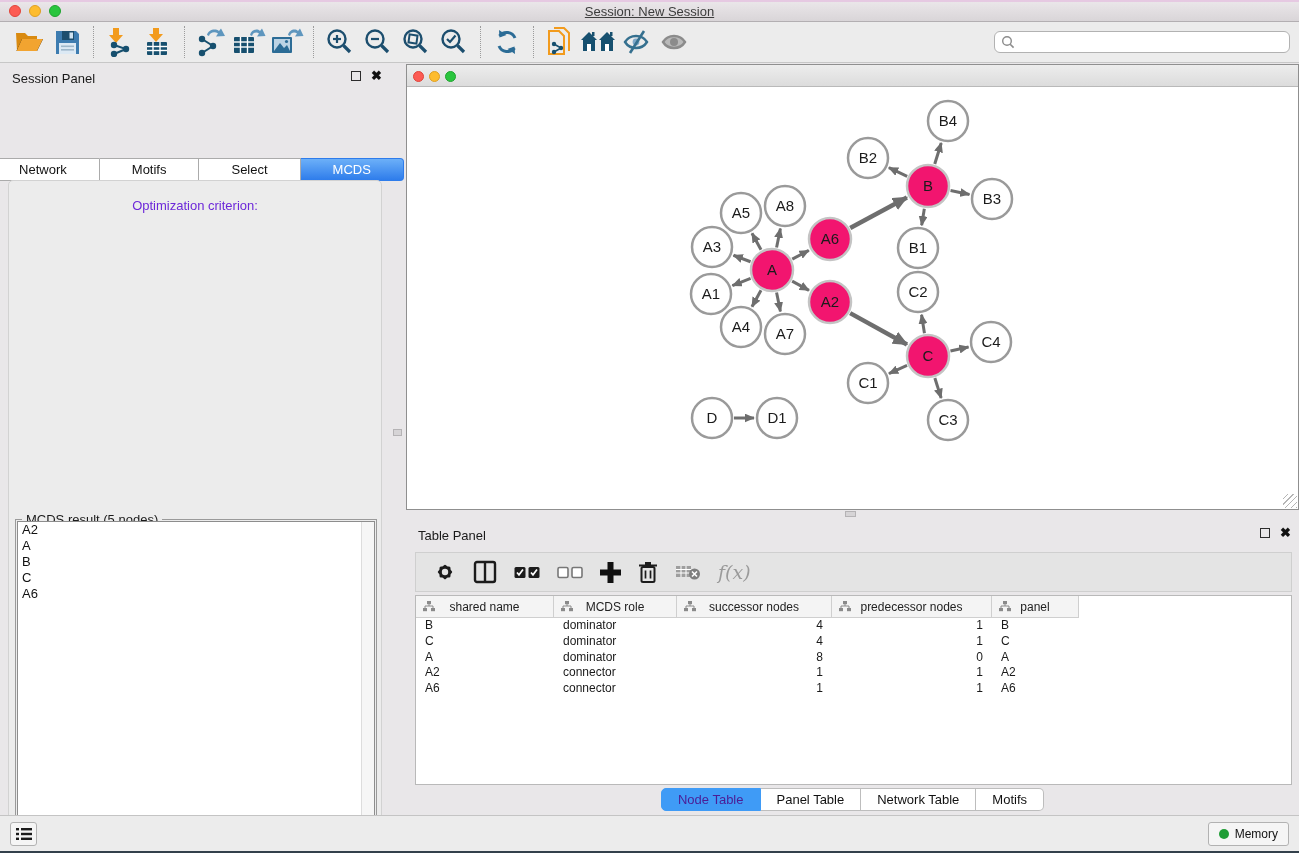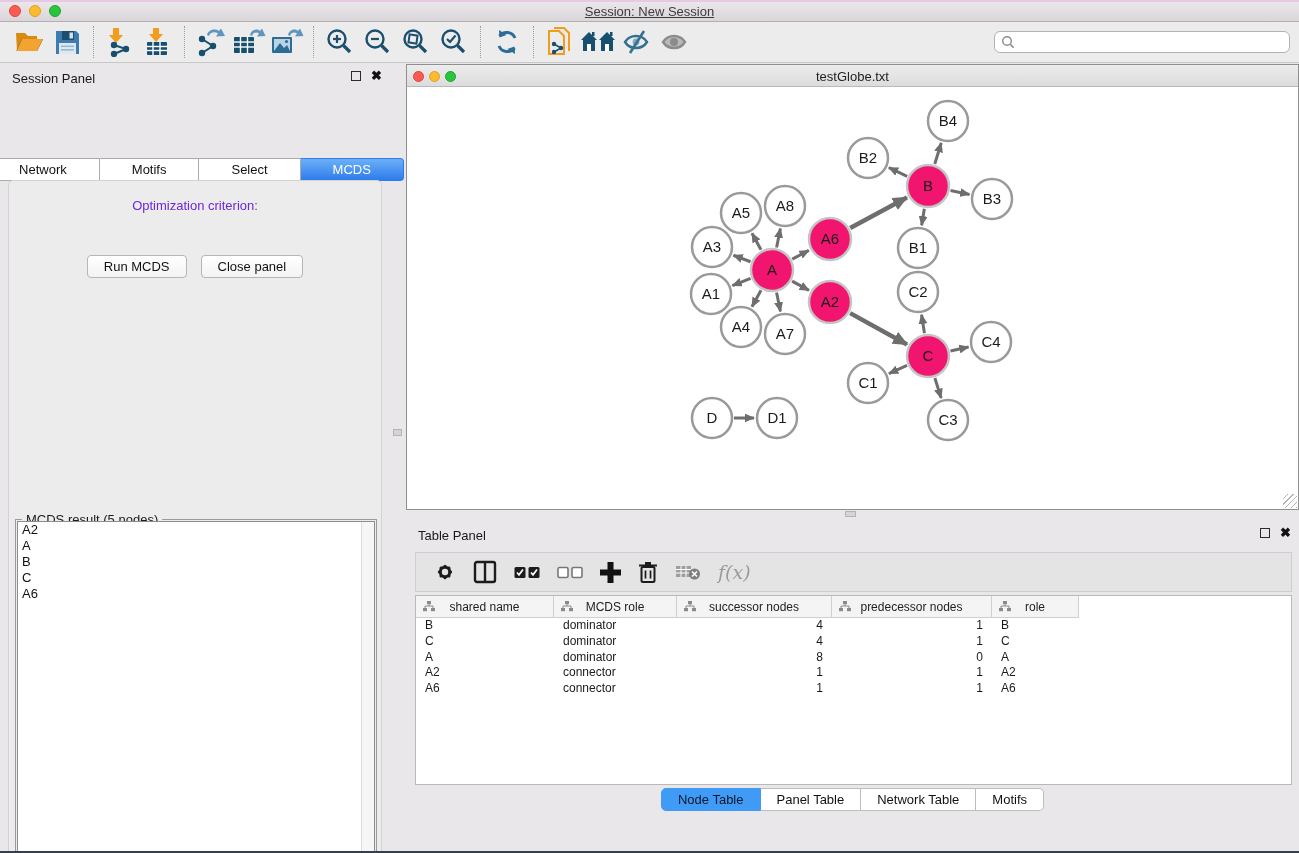--- a/index.html
+++ b/index.html
@@ -88,21 +88,21 @@
   .trows { position:absolute; left:0; top:22px; width:100%; }
   .tr { display:flex; height:15.8px; }
   .td { font-size:12px; line-height:15.8px; white-space:nowrap; overflow:hidden; }
   .td.left { padding-left:9px; text-align:left; }
   .td.right { padding-right:9px; text-align:right; }
   .ttabs { position:absolute; left:0; top:268px; width:100%; display:flex; justify-content:center; }
   .ttab { height:23px; line-height:21px; padding:0 16px; font-size:13px; background:#fff; border:1px solid #bdbdbd;
     border-left:none; color:#111; }
   .ttab:first-child { border-left:1px solid #bdbdbd; border-radius:5px 0 0 5px; }
   .ttab:last-child { border-radius:0 5px 5px 0; }
-  .ttab.active { background:#3f9bf6; color:#0f172a; border-color:#3f9bf6; }
+  .ttab.active { background:#3f9bf6; color:#4c1d95; border-color:#3f9bf6; }
 
   
   .statusbar { position:absolute; left:0; top:815px; width:1299px; height:36px; background:#ececec; border-top:1px solid #c4c4c4; }
   .sb-left { position:absolute; left:10px; top:6px; width:27px; height:24px; background:#f5f5f5; border:1px solid #b2b2b2;
     border-radius:3px; display:flex; align-items:center; justify-content:center; }
   .sb-mem { position:absolute; right:10px; top:6px; height:24px; background:#f5f5f5; border:1px solid #b2b2b2;
     border-radius:3px; display:flex; align-items:center; gap:6px; padding:0 10px; font-size:12px; color:#111; }
   .memdot { width:10px; height:10px; border-radius:50%; background:#1f9d35; }
   .wallpaper-strip { position:absolute; left:0; top:851px; width:1299px; height:2px; background:#33404b; }
 </style>
@@ -284,24 +284,20 @@
       </span>
     </div>
     <div class="cp-tabs" id="cp-tabs">
         <div class="cp-tab">Network</div>
         <div class="cp-tab">Motifs</div>
         <div class="cp-tab">Select</div>
         <div class="cp-tab active">MCDS</div>
       </div>
     <div class="cp-body">
       <div class="opt-label">Optimization criterion:</div>
-      <div class="cp-buttons">
-        <button class="btn">Run MCDS</button>
-        <button class="btn">Close panel</button>
-      </div>
       <div class="fieldset">
         <span class="legend">MCDS result (5 nodes)</span>
         <div class="result-list" id="result-list">
             <div class="result-item">A2</div>
             <div class="result-item">A</div>
             <div class="result-item">B</div>
             <div class="result-item">C</div>
             <div class="result-item">A6</div>
             <div class="result-scroll"></div>
           </div>
@@ -312,21 +308,20 @@
   <div class="vhandle"></div>
   <div class="hhandle"></div>
 
   <div class="netwin">
     <div class="wtitle">
       <div class="lights">
         <span class="light red"></span>
         <span class="light yellow"></span>
         <span class="light green"></span>
       </div>
-      <div class="title">testGlobe.txt</div>
     </div>
     <svg class="graph" id="graph" width="891" height="423">
         <defs>
           <marker id="arrow" viewBox="0 0 3.4 3" markerWidth="3.4" markerHeight="3" refX="3.1" refY="1.5" orient="auto">
             <path d="M0,0 L3.4,1.5 L0,3 Z" fill="#6e6e6e"></path>
           </marker>
         </defs>
         <line x1="354.01124522107034" y1="162.7948702451939" x2="344.98875477892966" y2="146.2051297548061" stroke="#6e6e6e" stroke-width="3" marker-end="url(#arrow)"></line>
         <line x1="369.5783782586724" y1="160.46029164961277" x2="373.4216217413276" y2="141.53970835038723" stroke="#6e6e6e" stroke-width="3" marker-end="url(#arrow)"></line>
         <line x1="343.52383930205286" y1="174.7674717324536" x2="326.47616069794714" y2="168.2325282675464" stroke="#6e6e6e" stroke-width="3" marker-end="url(#arrow)"></line>
@@ -549,21 +544,21 @@
           </div>
           <div class="th" style="width: 87px;">
             <svg width="12" height="11" viewBox="0 0 12 11">
               <g fill="#8a8a8a">
                 <rect x="4" y="0" width="4" height="3.2"></rect>
                 <rect x="0" y="7" width="4" height="3.2"></rect>
                 <rect x="8" y="7" width="4" height="3.2"></rect>
               </g>
               <path d="M6 3 v2 M2 7 v-2 h8 v2" stroke="#8a8a8a" stroke-width="1" fill="none"></path>
             </svg>
-            <span>role</span>
+            <span>panel</span>
           </div>
         </div>
       <div class="trows" id="trows">
           <div class="tr">
             <div class="td left" style="width: 138px;">B</div>
             <div class="td left" style="width: 123px;">dominator</div>
             <div class="td right" style="width: 155px;">4</div>
             <div class="td right" style="width: 160px;">1</div>
             <div class="td left" style="width: 87px;">B</div>
           </div>
@@ -598,15 +593,33 @@
         </div>
     </div>
     <div class="ttabs" id="ttabs">
         <div class="ttab active">Node Table</div>
         <div class="ttab">Panel Table</div>
         <div class="ttab">Network Table</div>
         <div class="ttab">Motifs</div>
       </div>
   </div>
 
+  <div class="statusbar">
+    <span class="sb-left">
+      <svg width="16" height="14" viewBox="0 0 16 14">
+          <g fill="#1c1c1c">
+            <rect x="0" y="1" width="3" height="2.4"></rect>
+            <rect x="5" y="1" width="11" height="2.4"></rect>
+            <rect x="0" y="5.8" width="3" height="2.4"></rect>
+            <rect x="5" y="5.8" width="11" height="2.4"></rect>
+            <rect x="0" y="10.6" width="3" height="2.4"></rect>
+            <rect x="5" y="10.6" width="11" height="2.4"></rect>
+          </g>
+        </svg>
+    </span>
+    <span class="sb-mem">
+      <span class="memdot"></span>
+      <span>Memory</span>
+    </span>
+  </div>
   <div class="wallpaper-strip"></div>
 
 </div>
 
 </body></html>

